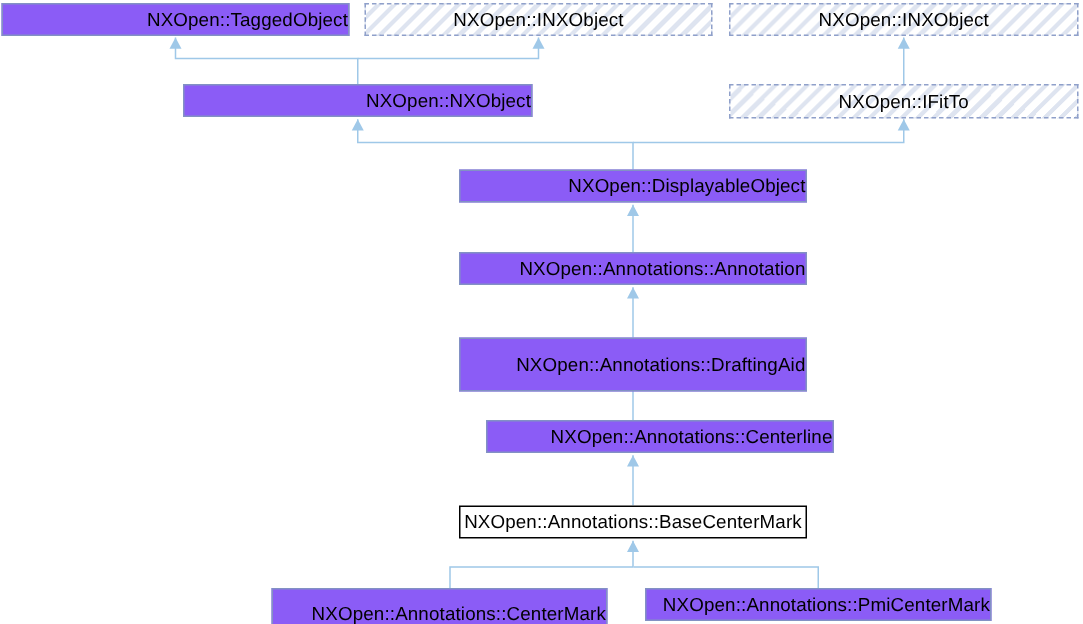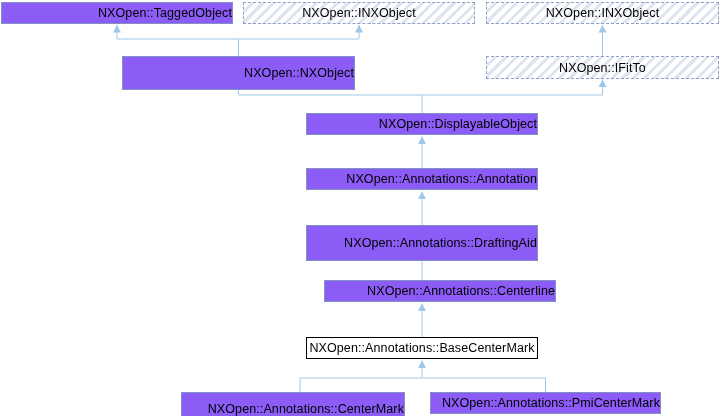--- a/index.html
+++ b/index.html
@@ -84,21 +84,21 @@
   </div>
 
   <div class="node hatched" style="left:243px; top:2px; width:232px; height:22px;">
     <span>NXOpen::INXObject</span>
   </div>
 
   <div class="node hatched" style="left:486px; top:2px; width:233px; height:22px;">
     <span>NXOpen::INXObject</span>
   </div>
 
-  <div class="node solid" style="left:122px; top:56px; width:233px; height:34px;padding-left:36px;">
+  <div class="node solid" style="left:122px; top:56px; width:233px; height:22px;padding-left:36px;">
     <span>NXOpen::NXObject</span>
   </div>
 
   <div class="node hatched" style="left:486px; top:56px; width:233px; height:23px;">
     <span>NXOpen::IFitTo</span>
   </div>
 
   <div class="node solid" style="left:306px; top:113px; width:232px; height:22px;">
     <span>NXOpen::DisplayableObject</span>
   </div>

